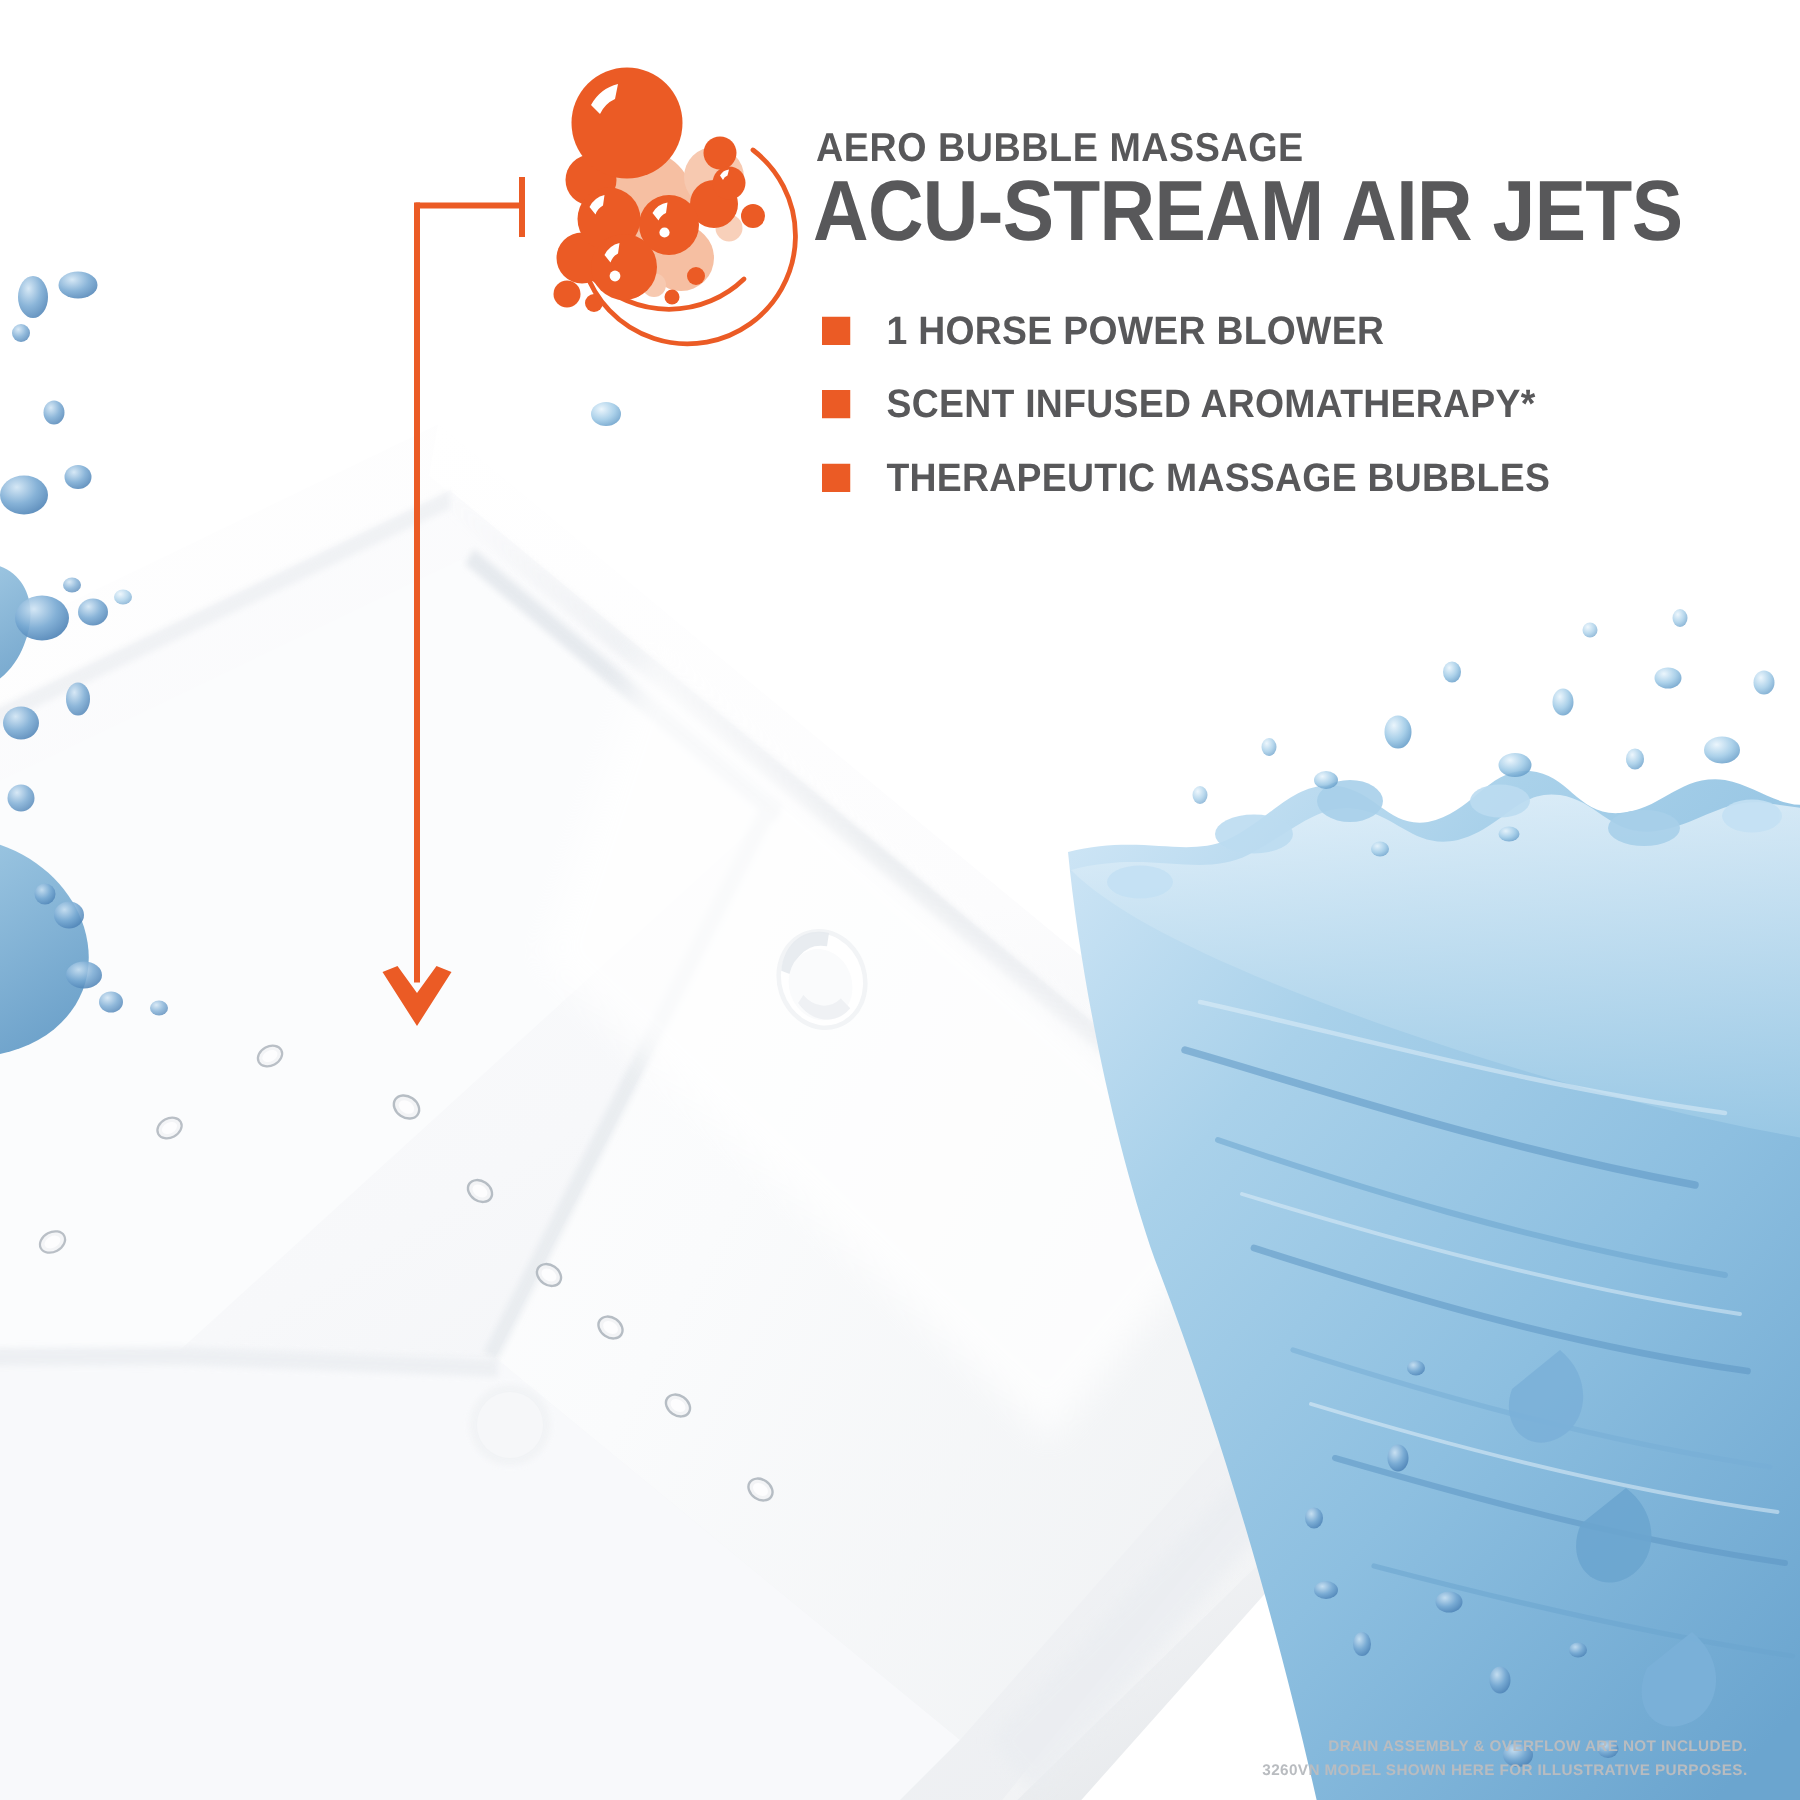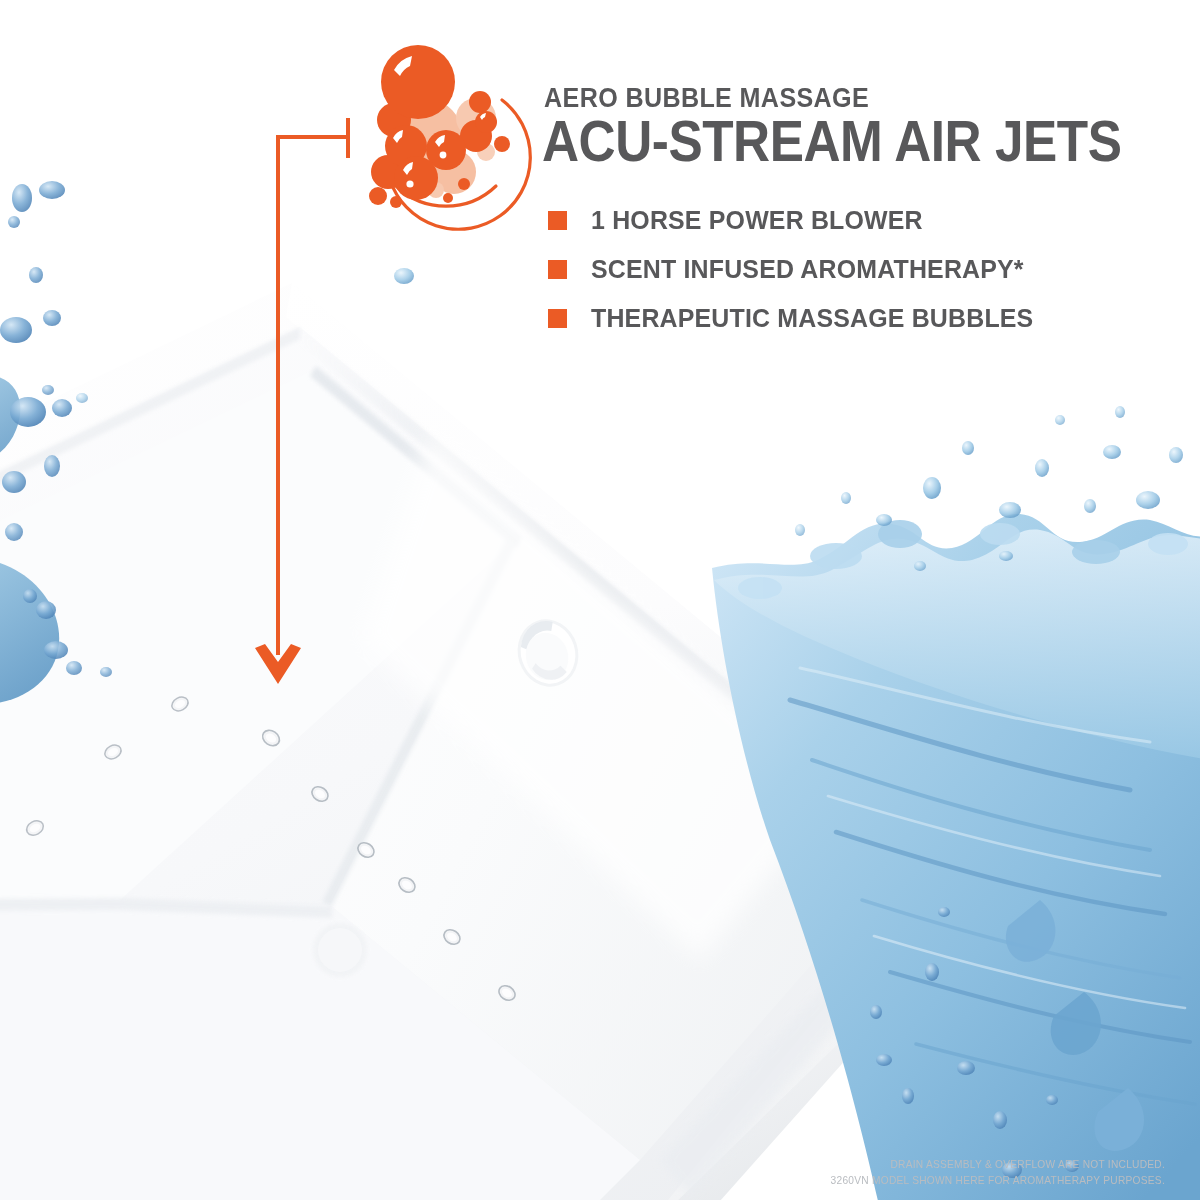--- a/index.html
+++ b/index.html
@@ -41,21 +41,21 @@
   .bullet-text {
     font-size:26.5px; font-weight:bold; letter-spacing:0.2px;
     color:#58585a; white-space:nowrap;
     transform:scaleX(0.94); transform-origin:left center;
   }
 
   
   #fineprint {
     position:absolute; right:35px; bottom:10px;
     text-align:right;
-    font-size:10.2px; font-weight:normal; letter-spacing:0.25px;
+    font-size:10.2px; font-weight:bold; letter-spacing:0.25px;
     color:#b9bcc0; line-height:1.62;
     white-space:nowrap;
   }
   #fineprint div { display:block; }
 
   
   #art { position:absolute; left:0; top:0; width:1200px; height:1200px; display:block; }
 </style>
 </head>
 <body>
@@ -439,17 +439,17 @@
         </svg>
         <span class="bullet-text">THERAPEUTIC MASSAGE BUBBLES</span>
       </div>
 
     </div>
   </div>
 
   <div class="layer" id="fine-layer">
     <div id="fineprint">
       <div>DRAIN ASSEMBLY &amp; OVERFLOW ARE NOT INCLUDED.</div>
-      <div>3260VN MODEL SHOWN HERE FOR AROMATHERAPY PURPOSES.</div>
+      <div>3260VN MODEL SHOWN HERE FOR ILLUSTRATIVE PURPOSES.</div>
     </div>
   </div>
 
 </div>
 
 </body></html>

